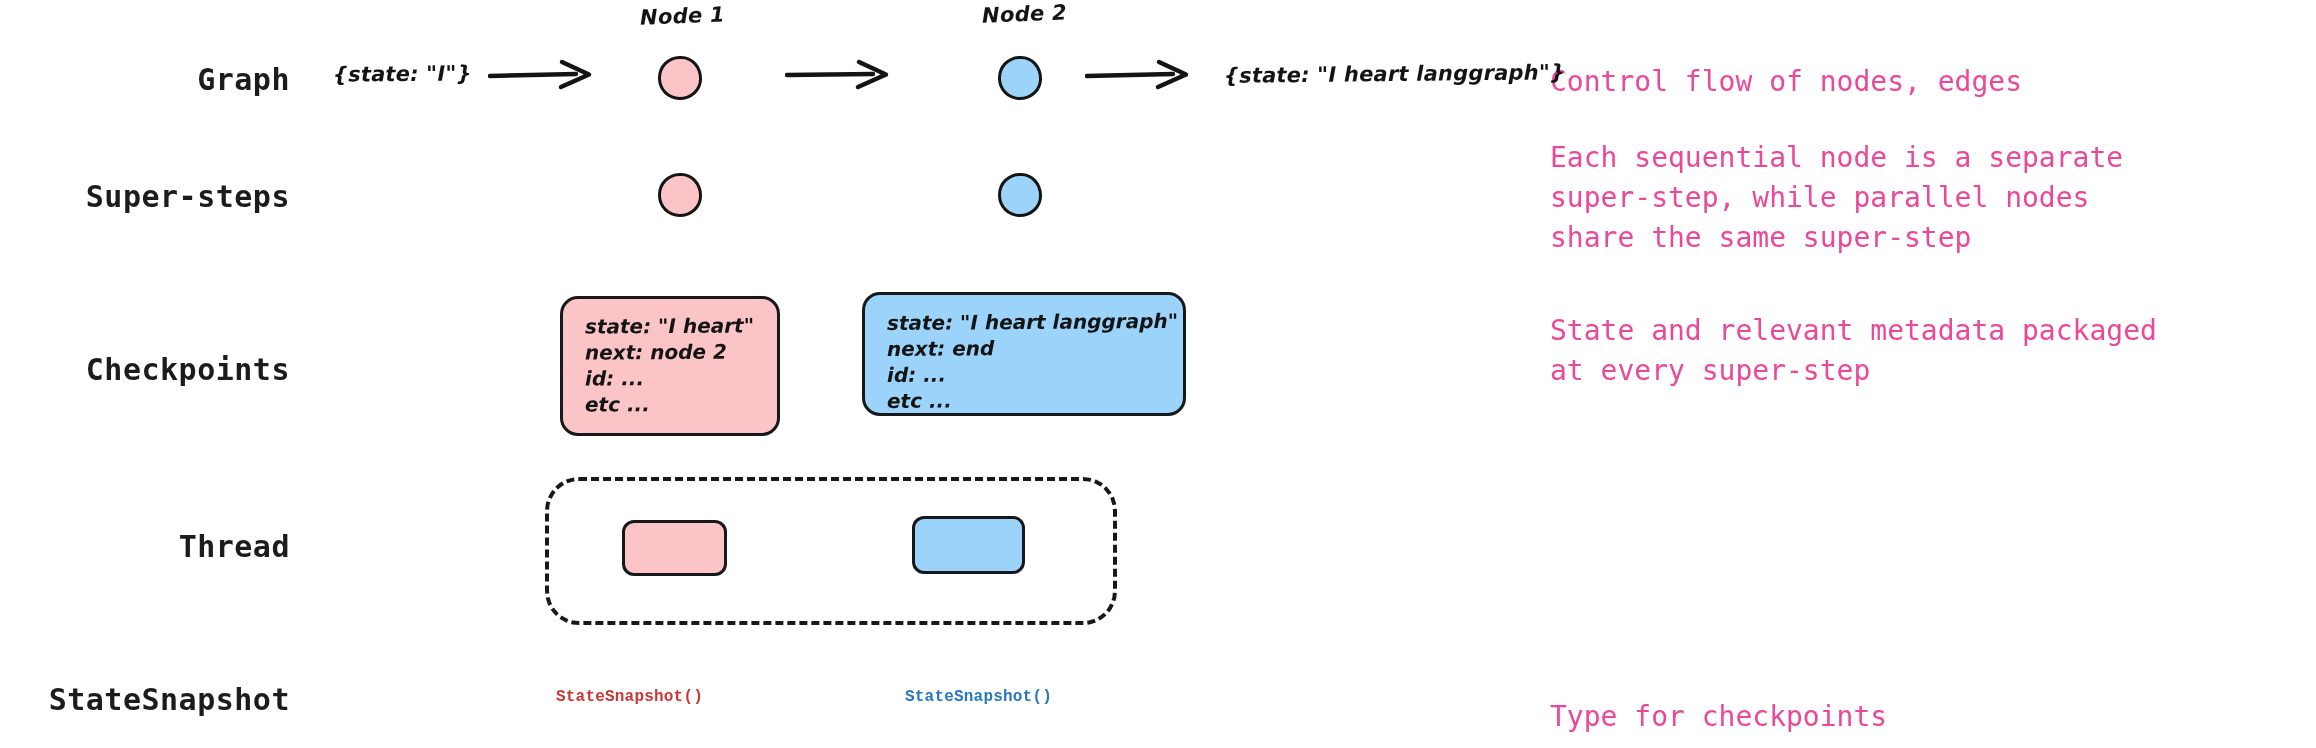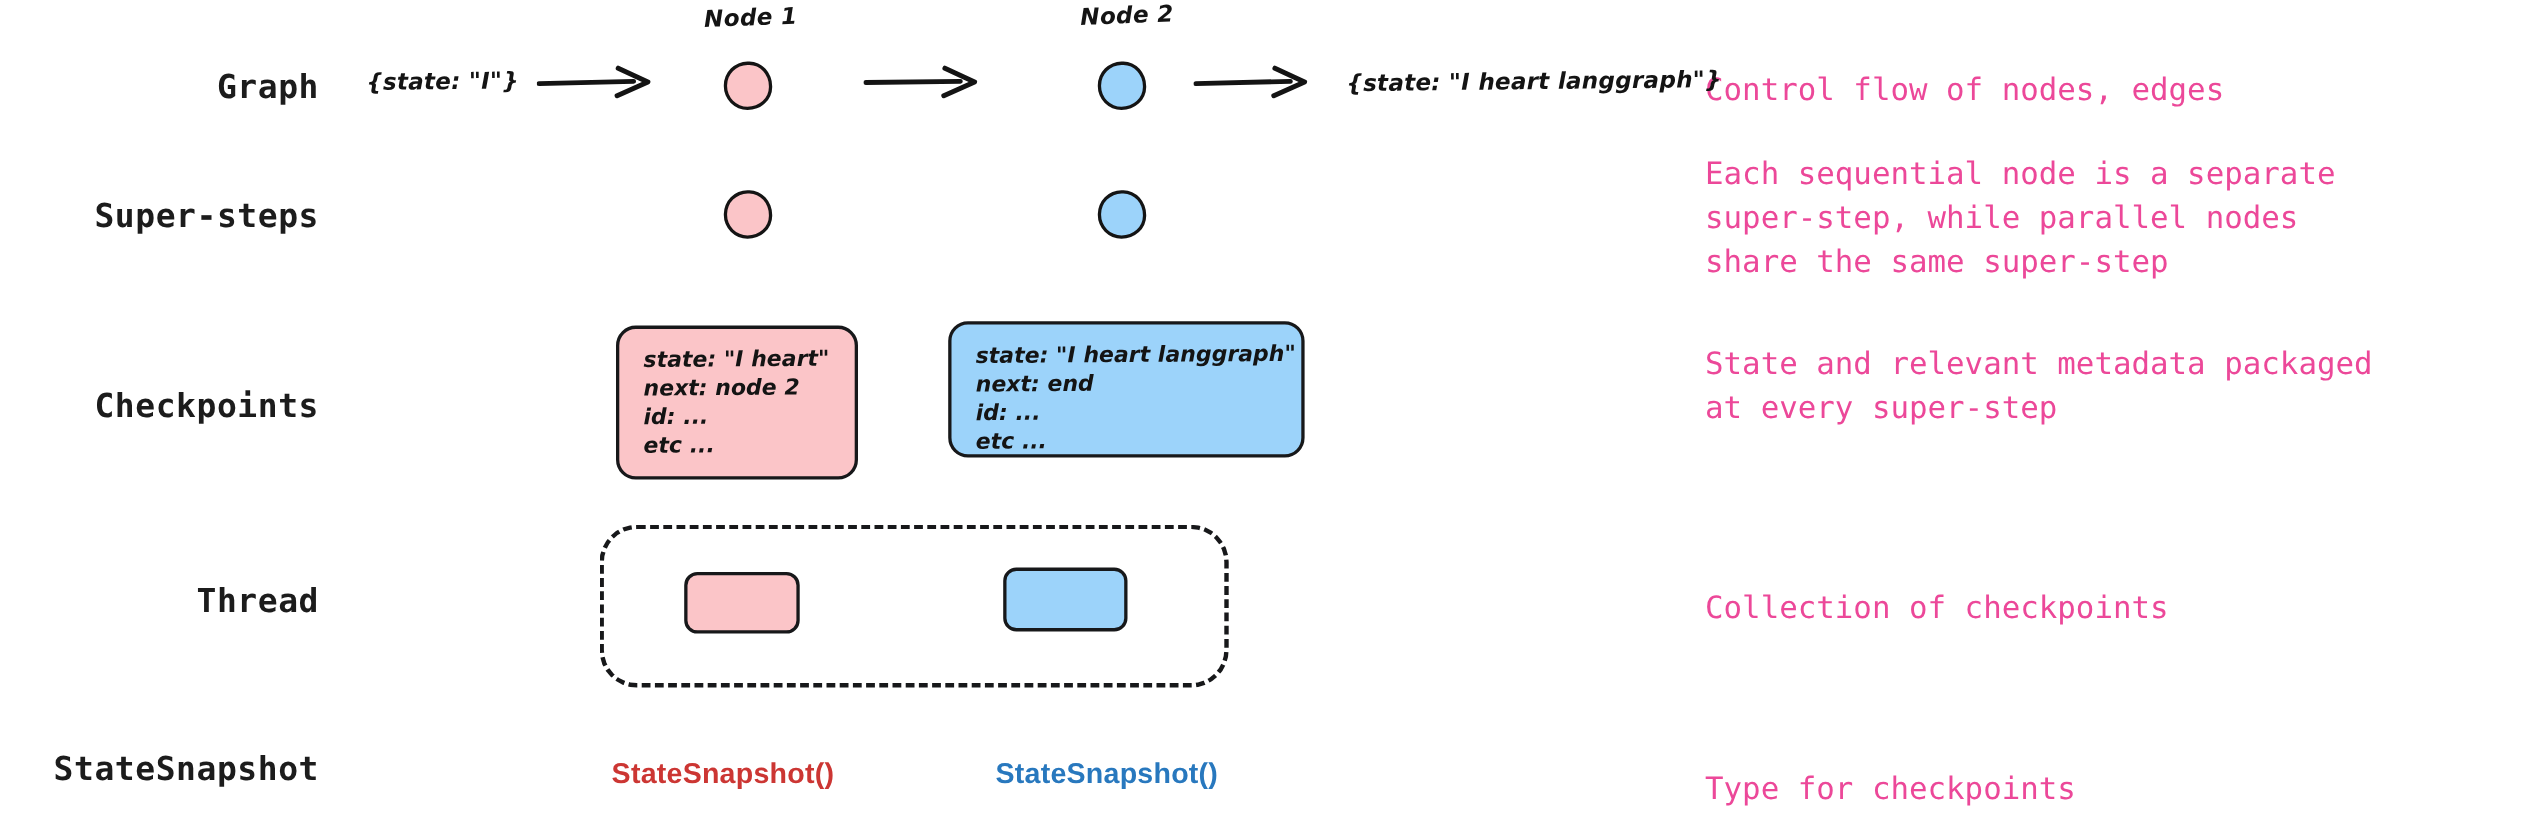--- a/index.html
+++ b/index.html
@@ -119,22 +119,22 @@
     border: 3.5px solid #17181a;
     border-radius: 12px;
     box-sizing: border-box;
   }
   .chip-pink { background: #fbc5c8; }
   .chip-blue { background: #9cd3fa; }
 
   
   .snapshot-code {
     position: absolute;
-    font-family: Liberation Sans, sans-serif;
-    font-size: 26px;
+    font-family: Liberation Mono, monospace;
+    font-size: 16px;
     font-weight: 600;
     letter-spacing: 0.2px;
     white-space: nowrap;
   }
 </style>
 </head>
 <body>
 
 <div id="canvas">
 
@@ -143,21 +143,20 @@
   <div class="row-label" style="top:352px;">Checkpoints</div>
   <div class="row-label" style="top:529px;">Thread</div>
   <div class="row-label" style="top:682px;">StateSnapshot</div>
 
   <div class="row-desc" style="top:62px;">Control flow of nodes, edges</div>
   <div class="row-desc" style="top:311px;">State and relevant metadata packaged
 at every super-step</div>
   <div class="row-desc" style="top:138px;">Each sequential node is a separate
 super-step, while parallel nodes
 share the same super-step</div>
-  <div class="row-desc" style="top:533px;">Collection of checkpoints</div>
   <div class="row-desc" style="top:697px;">Type for checkpoints</div>
 
   <div class="hand state-chip" style="left:333px; top:62px;">{state: "I"}</div>
 
   <div class="arrow" style="left:488px; top:58px;">
     <svg width="108" height="34" viewBox="0 0 108 34">
       <path d="M2 18 L88 16" stroke="#141414" stroke-width="4.5" stroke-linecap="round" fill="none"></path>
       <path d="M74 4 L101 16.5 L73 29" stroke="#141414" stroke-width="4.5" stroke-linecap="round" stroke-linejoin="round" fill="none"></path>
     </svg>
   </div>

